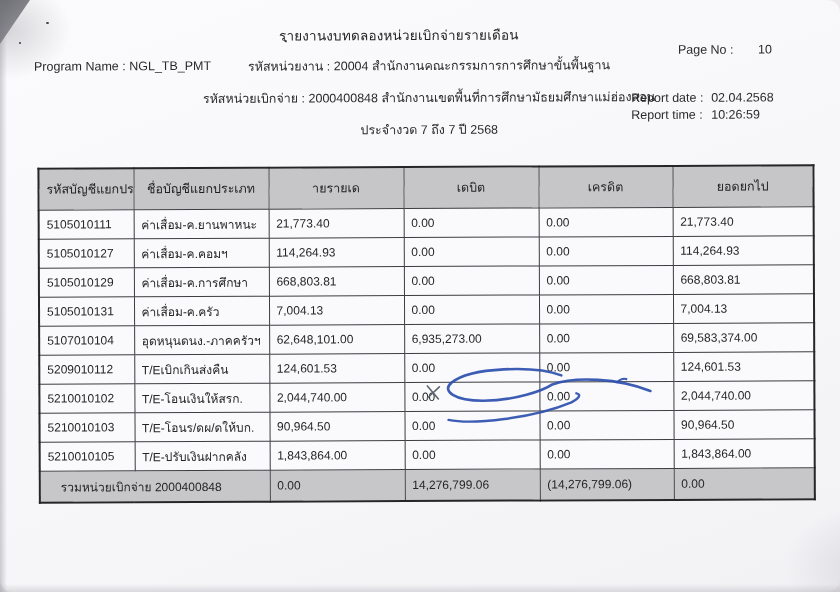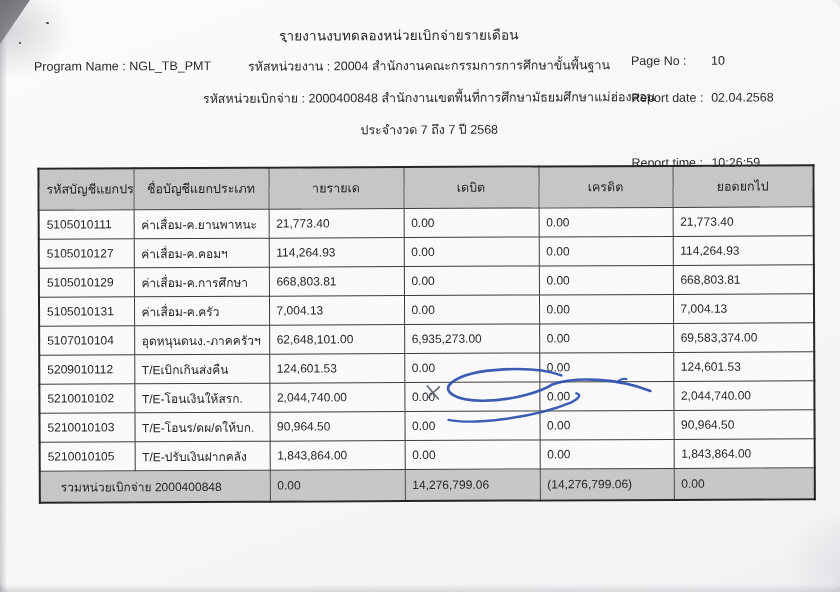--- a/index.html
+++ b/index.html
@@ -44,23 +44,23 @@
     font-size:13.5px;letter-spacing:.2px;color:#242424;
   }
   .meta-line{position:absolute;font-size:12.5px;white-space:nowrap;color:#2a2a2a;}
   .m-prog{left:35px;top:58px;}
   .m-user{left:35px;top:90px;}
   .m-agency{left:180px;top:56px;width:500px;text-align:center;}
   .m-unit{left:150px;top:88px;width:560px;text-align:center;}
   .m-period{left:180px;top:120px;width:500px;text-align:center;}
   .r-line{position:absolute;left:632px;display:flex;font-size:12.5px;white-space:nowrap;}
   .r-line .lbl{width:80px;}
-  .r-page{top:55px;}
+  .r-page{top:44px;margin-left:47px;}
   .r-date{top:92px;align-items:center;}
-  .r-time{top:109px;margin-top:48px;}
+  .r-time{top:109px;}
 
   table.tb{
     position:absolute;left:38px;top:166px;width:775px;
     border-collapse:collapse;table-layout:fixed;
     font-size:12px;color:#262626;
   }
   table.tb col.c1{width:95px;}  table.tb col.c2{width:135px;}
   table.tb col.c3{width:135px;} table.tb col.c4{width:135px;}
   table.tb col.c5{width:134px;} table.tb col.c6{width:141px;}
   table.tb th,table.tb td{

